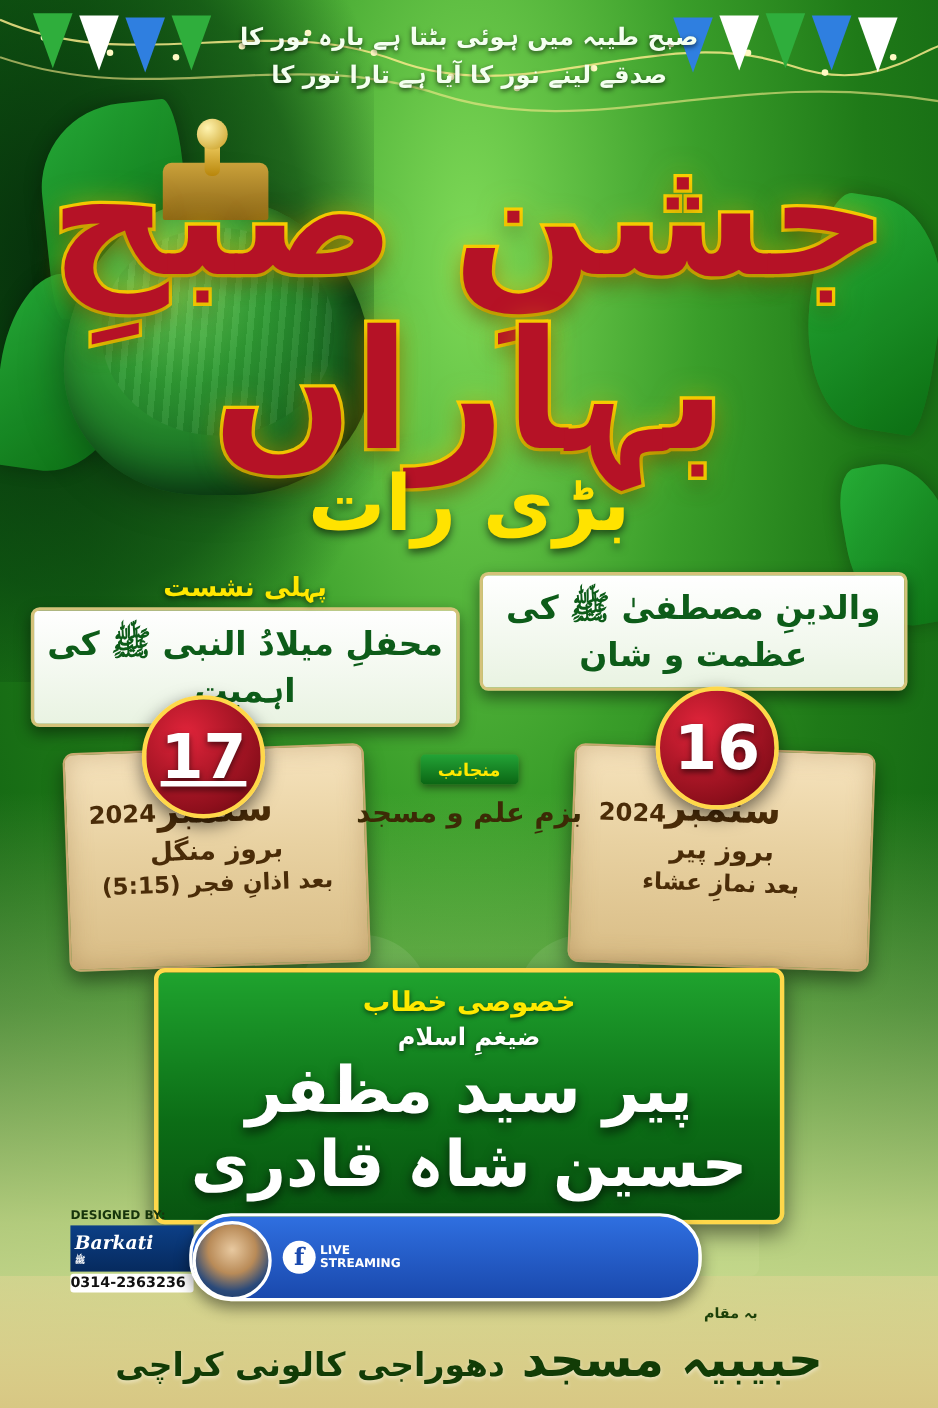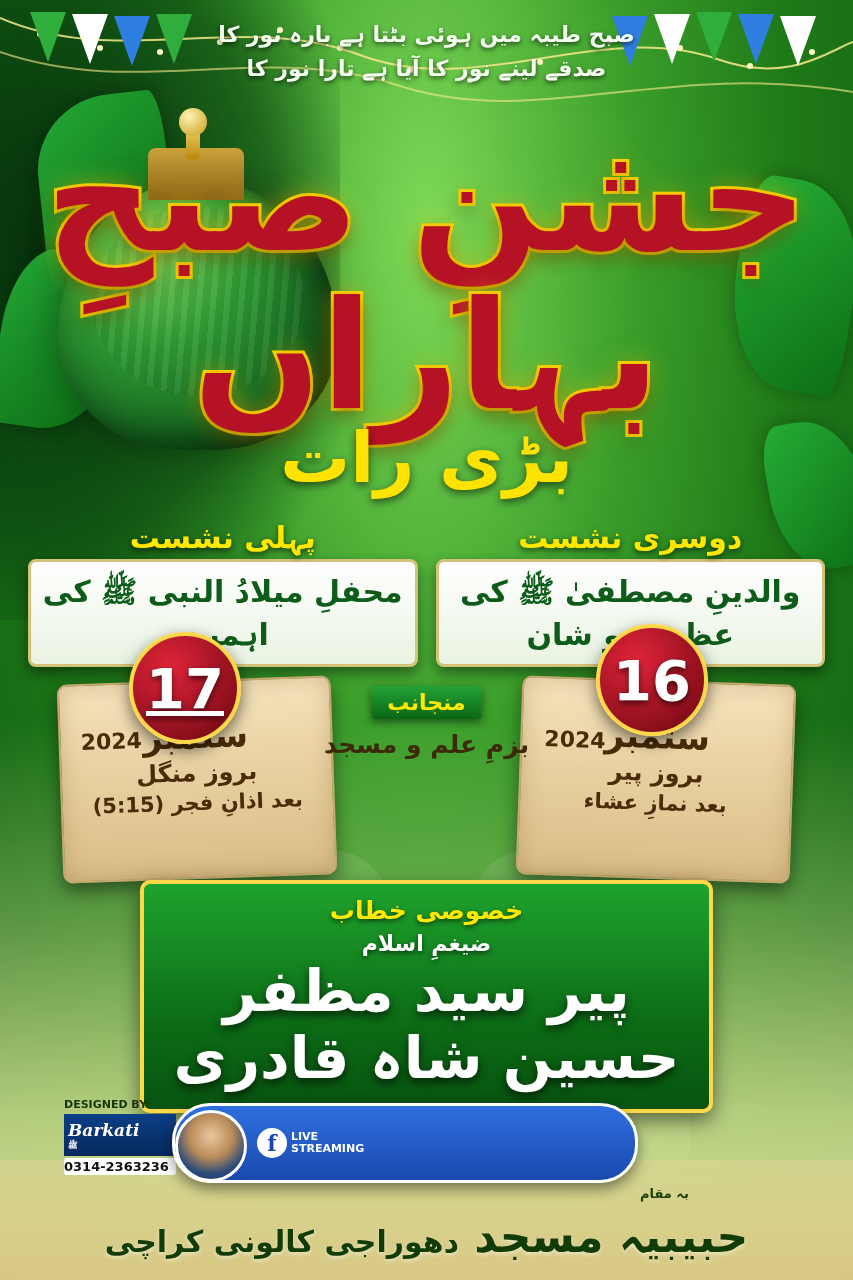--- a/index.html
+++ b/index.html
@@ -150,21 +150,21 @@
     display: flex;
     flex-direction: row-reverse;
     justify-content: space-between;
     gap: 18px;
     direction: rtl;
   }
   .session-col { width: 390px; position: relative; }
   .session-label {
     text-align: center;
     color: #ffe800;
-    font-size: 30px;
+    font-size: 24px;
     font-weight: bold;
     text-shadow: 0 2px 6px rgba(0,0,0,.7);
     margin-bottom: 4px;
   }
   .session-bar {
     background: linear-gradient(to bottom, #ffffff, #e9f3e2);
     border: 3px solid #d4c27a;
     border-radius: 8px;
     padding: 12px 10px;
     text-align: center;
@@ -229,21 +229,21 @@
     position: absolute;
     left: 50%; top: 46px;
     transform: translateX(-50%);
     text-align: center;
     direction: rtl;
   }
   .center-tag .ribbon {
     display: inline-block;
     background: linear-gradient(to bottom, #23a336, #0b6614);
     color: #ffe900;
-    font-size: 22px;
+    font-size: 16px;
     font-weight: bold;
     padding: 4px 16px;
     border-radius: 4px;
     box-shadow: 0 3px 8px rgba(0,0,0,.5);
   }
   .center-tag .ctext {
     margin-top: 10px;
     color: #3c2a06;
     font-size: 25px;
     font-weight: bold;
@@ -461,21 +461,20 @@
     <div class="title-main">جشنِ صبحِ بہاراں</div>
     <div class="title-sub">بڑی رات</div>
   </div>
 
   <div class="sessions">
     <div class="session-col">
       <div class="session-label">پہلی نشست</div>
       <div class="session-bar">محفلِ میلادُ النبی ﷺ کی اہمیت</div>
     </div>
     <div class="session-col">
-      <div class="session-label">دوسری نشست</div>
       <div class="session-bar">والدینِ مصطفیٰ ﷺ کی عظمت و شان</div>
     </div>
   </div>
 
   <div class="scrolls">
 
     <div class="scroll right">
       <div class="scroll-text">
         <div class="scroll-month">ستمبر</div>
         <div class="scroll-day">بروز پیر</div>

